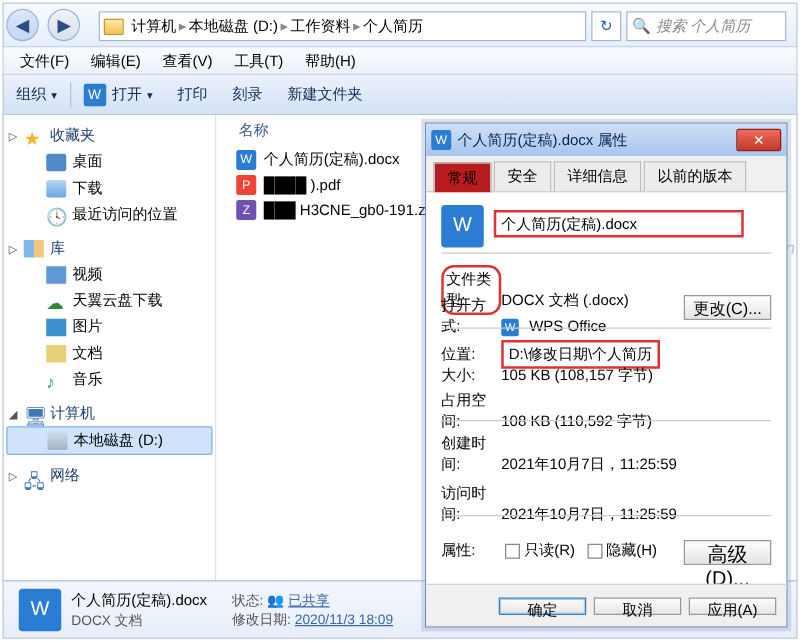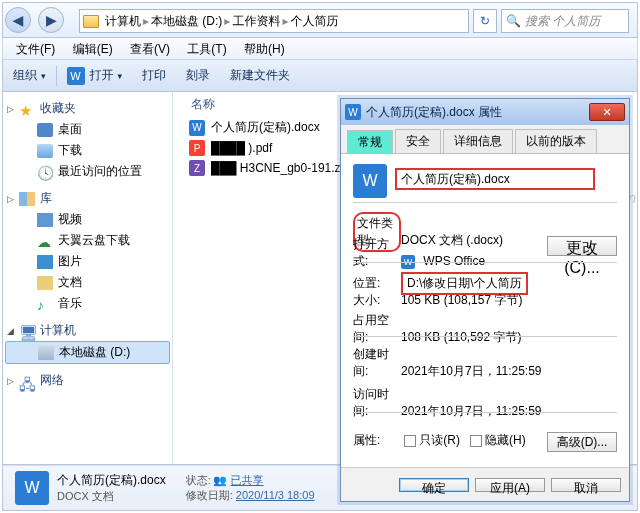--- a/index.html
+++ b/index.html
@@ -59,31 +59,31 @@
   .details .col{font-size:11px;color:#555;margin-right:16px;}
   .details .fn{color:#000;font-size:12px;}
   .details .val{color:#3a67a8;text-decoration:underline;}
   
   .dialog{position:absolute;left:340px;top:98px;width:290px;height:404px;background:#f0f0f0;border:1px solid #6e8db8;box-shadow:0 0 0 3px rgba(140,170,210,.35);} 
   .titlebar{height:26px;background:linear-gradient(#cfe0f7,#a8c5ec);display:flex;align-items:center;padding:0 4px;color:#06224e;}
   .titlebar .w-ico{width:16px;height:16px;font-size:10px;}
   .titlebar .close{margin-left:auto;width:36px;height:18px;background:linear-gradient(#ef6a5a,#c13a2a);border:1px solid #8d2218;border-radius:2px;color:#fff;display:flex;align-items:center;justify-content:center;font-size:11px;}
   .tabs{display:flex;background:#f0f0f0;padding:4px 6px 0 6px;border-bottom:1px solid #bfbfbf;}
   .tab{padding:3px 10px;border:1px solid #bfbfbf;border-bottom:none;background:#ececec;margin-right:2px;font-size:12px;}
-  .tab.active{background:#5eead4;position:relative;top:1px;}
+  .tab.active{background:#b91c1c;position:relative;top:1px;}
   .body{padding:10px 12px;background:#fff;height:318px;position:relative;}
   .body .big2{position:absolute;left:12px;top:10px;width:34px;height:34px;background:#2b7cd3;color:#fff;border-radius:3px;display:flex;align-items:center;justify-content:center;font-size:16px;}
   .body input.fn{position:absolute;left:54px;top:14px;width:200px;height:22px;border:1px solid #aaa;padding:0 4px;font-size:12px;}
   .red{border:2px solid #d33 !important;}
   .hr{position:absolute;left:12px;right:12px;height:1px;background:#ccc;}
   .kv{position:absolute;left:12px;font-size:12px;}
   .kv .k{display:inline-block;width:48px;border-radius:10px;}
   .kv .v{display:inline-block;}
-  .chg{position:absolute;right:12px;top:82px;width:70px;height:20px;border:1px solid #999;background:linear-gradient(#fdfdfd,#e5e5e5);font-size:16px;}
-  .adv{position:absolute;right:12px;top:278px;width:70px;height:20px;border:1px solid #999;background:linear-gradient(#fdfdfd,#e5e5e5);font-size:12px;}
+  .chg{position:absolute;right:12px;top:82px;width:70px;height:20px;border:1px solid #999;background:linear-gradient(#fdfdfd,#e5e5e5);font-size:13px;}
+  .adv{position:absolute;right:12px;top:278px;width:70px;height:20px;border:1px solid #999;background:linear-gradient(#fdfdfd,#e5e5e5);font-size:16px;}
   .cb{width:12px;height:12px;border:1px solid #888;display:inline-block;margin-right:3px;background:#fff;vertical-align:middle;}
   .btns{position:absolute;left:0;right:0;bottom:0;height:34px;background:#f0f0f0;border-top:1px solid #cfcfcf;display:flex;align-items:center;justify-content:flex-end;padding-right:8px;}
   .btns button{width:70px;height:14px;margin-left:6px;border:1px solid #999;background:linear-gradient(#fdfdfd,#e5e5e5);font-size:12px;}
   .btns button.def{border:1px solid #3c7fb1;box-shadow:inset 0 0 0 1px #a6d0f3;}
   .watermark{position:absolute;right:4px;top:190px;color:#999;font-size:14px;font-style:italic;opacity:.6;pointer-events:none;}
 </style>
 </head>
 <body>
 
 <div class="addr">
@@ -255,16 +255,16 @@
     <div class="hr" style="top:258px"></div>
     <div class="kv" style="top:278px">
       <span class="k">属性:</span>
       <span class="cb"></span><span>只读(R)</span>&nbsp;&nbsp;
       <span class="cb"></span><span>隐藏(H)</span>
     </div>
     <button class="adv">高级(D)...</button>
   </div>
   <div class="btns">
     <button class="def">确定</button>
+    <button>取消</button>
     <button>应用(A)</button>
-    <button>取消</button>
   </div>
 </div>
 
 </body></html>

